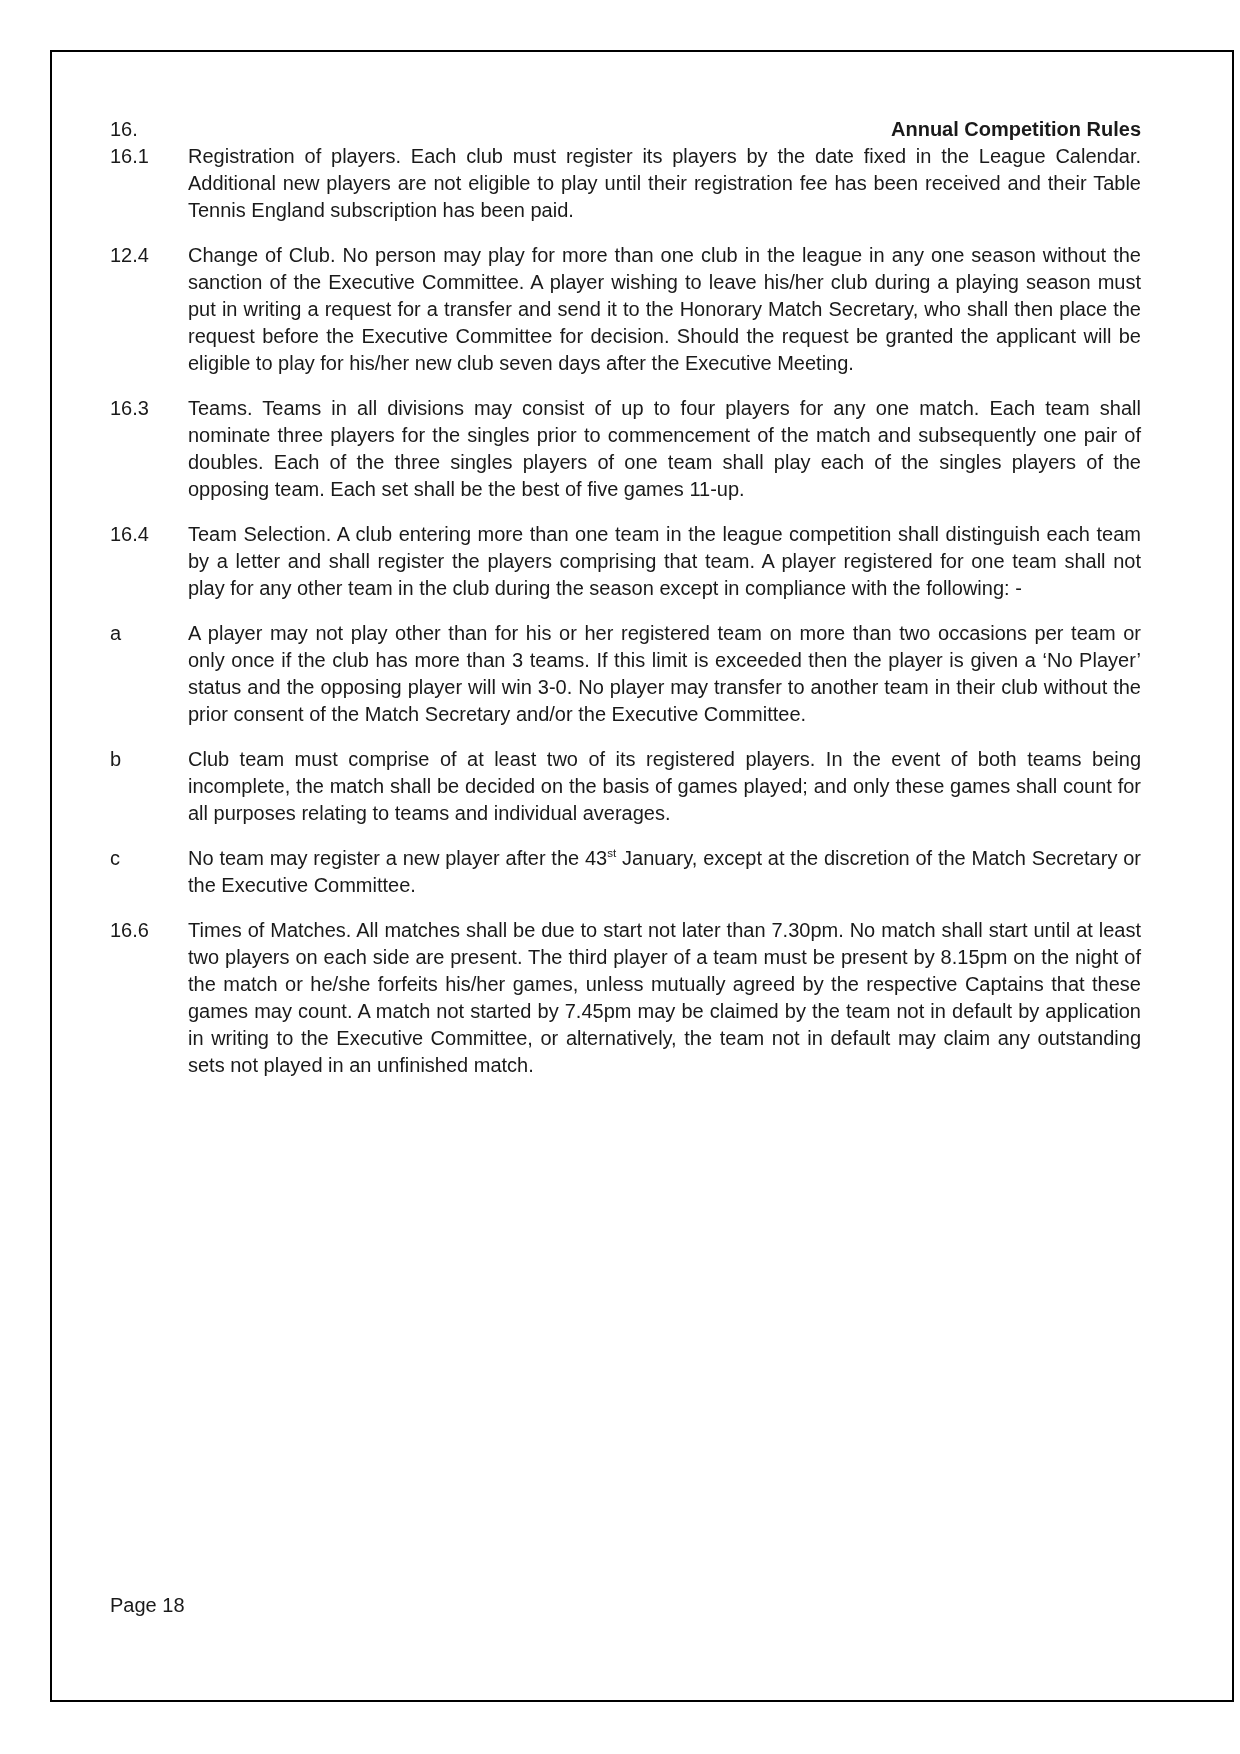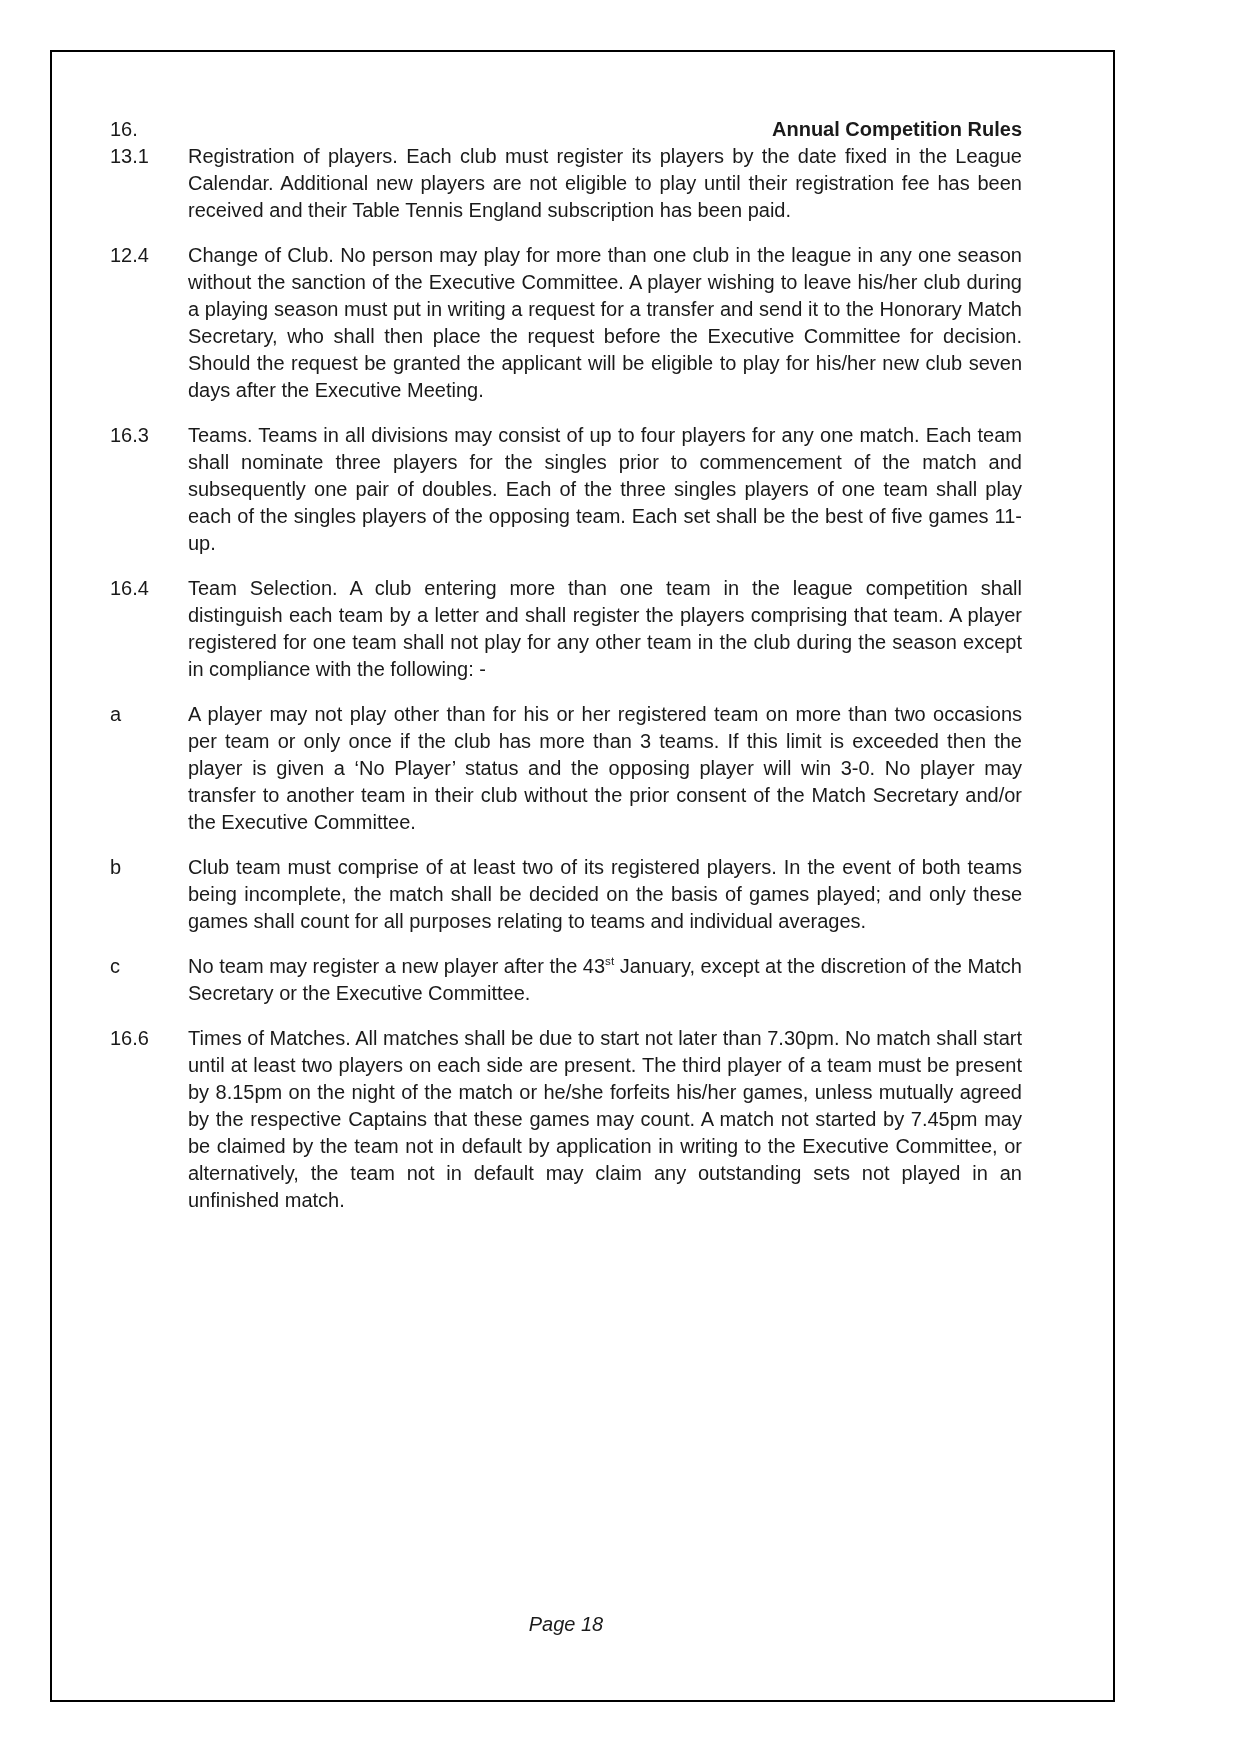--- a/index.html
+++ b/index.html
@@ -15,25 +15,25 @@
     color: #1a1a1a;
     font-family: "Liberation Sans", "DejaVu Sans", sans-serif;
     font-size: 20px;
     line-height: 27px;
     overflow: hidden;
   }
   .frame {
     position: absolute;
     left: 50px;
     top: 50px;
-    width: 1065px;
+    width: 1184px;
     height: 1652px;
     border: 2px solid #000000;
     box-sizing: border-box;
-    padding: 64px 91px 62px 58px;
+    padding: 64px 91px 81px 58px;
     display: flex;
     flex-direction: column;
   }
   .row {
     display: flex;
     align-items: flex-start;
   }
   .row .num {
     flex: 0 0 78px;
     width: 78px;
@@ -52,37 +52,36 @@
   .section.first {
     margin-top: 0;
   }
   sup.ord {
     font-size: 0.58em;
     vertical-align: super;
     line-height: 0;
   }
   .footer {
     margin-top: auto;
-    text-align: center;
-    font-style: italic;
+    text-align: left;
   }
 </style>
 </head>
 <body>
 
 <div class="page">
   <div class="frame">
 
     <div class="row heading-row">
       <div class="num">16.</div>
       <div class="txt">Annual Competition Rules</div>
     </div>
 
     <div class="row section first">
-      <div class="num">13.1</div>
+      <div class="num">16.1</div>
       <div class="txt">Registration of players. Each club must register its players by the date fixed in the League Calendar. Additional new players are not eligible to play until their registration fee has been received and their Table Tennis England subscription has been paid.</div>
     </div>
 
     <div class="row section">
       <div class="num">12.4</div>
       <div class="txt">Change of Club. No person may play for more than one club in the league in any one season without the sanction of the Executive Committee. A player wishing to leave his/her club during a playing season must put in writing a request for a transfer and send it to the Honorary Match Secretary, who shall then place the request before the Executive Committee for decision. Should the request be granted the applicant will be eligible to play for his/her new club seven days after the Executive Meeting.</div>
     </div>
 
     <div class="row section">
       <div class="num">16.3</div>

